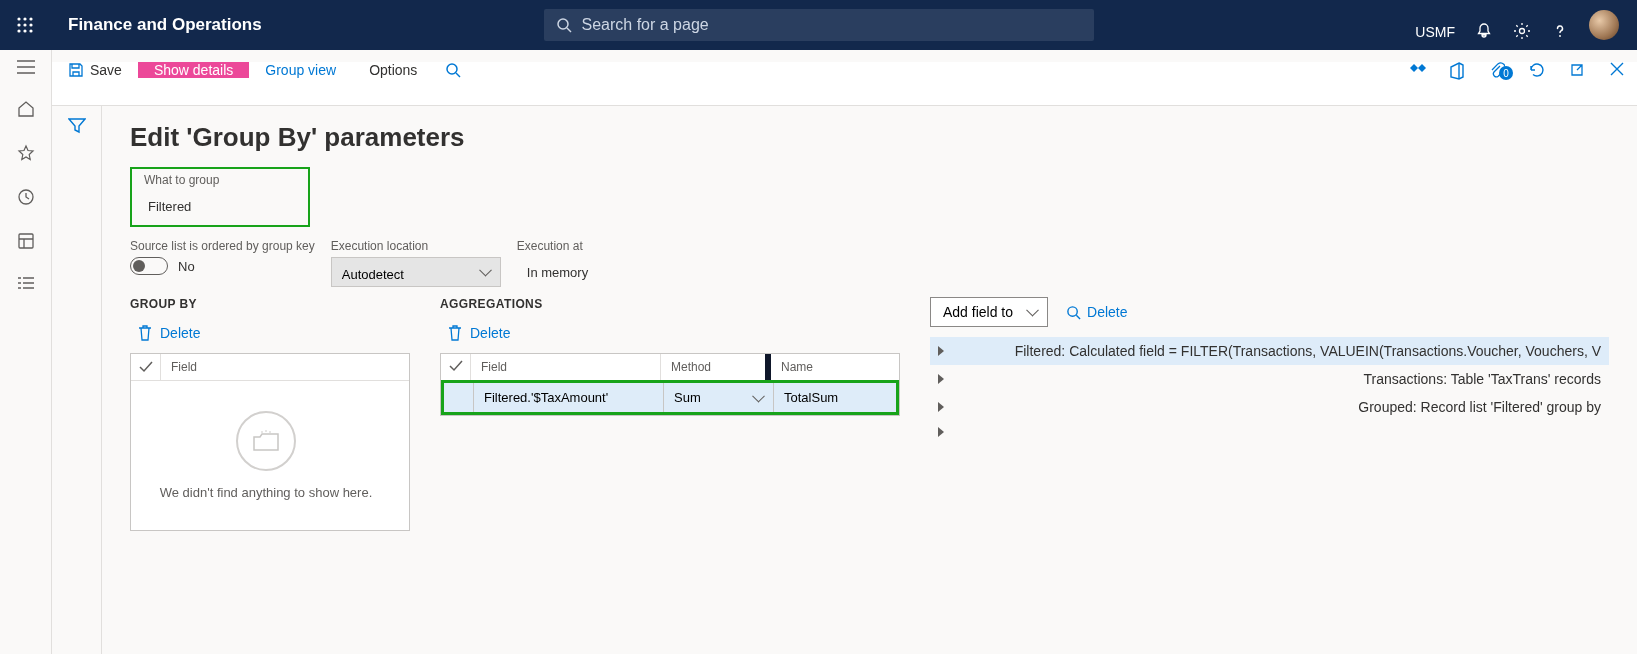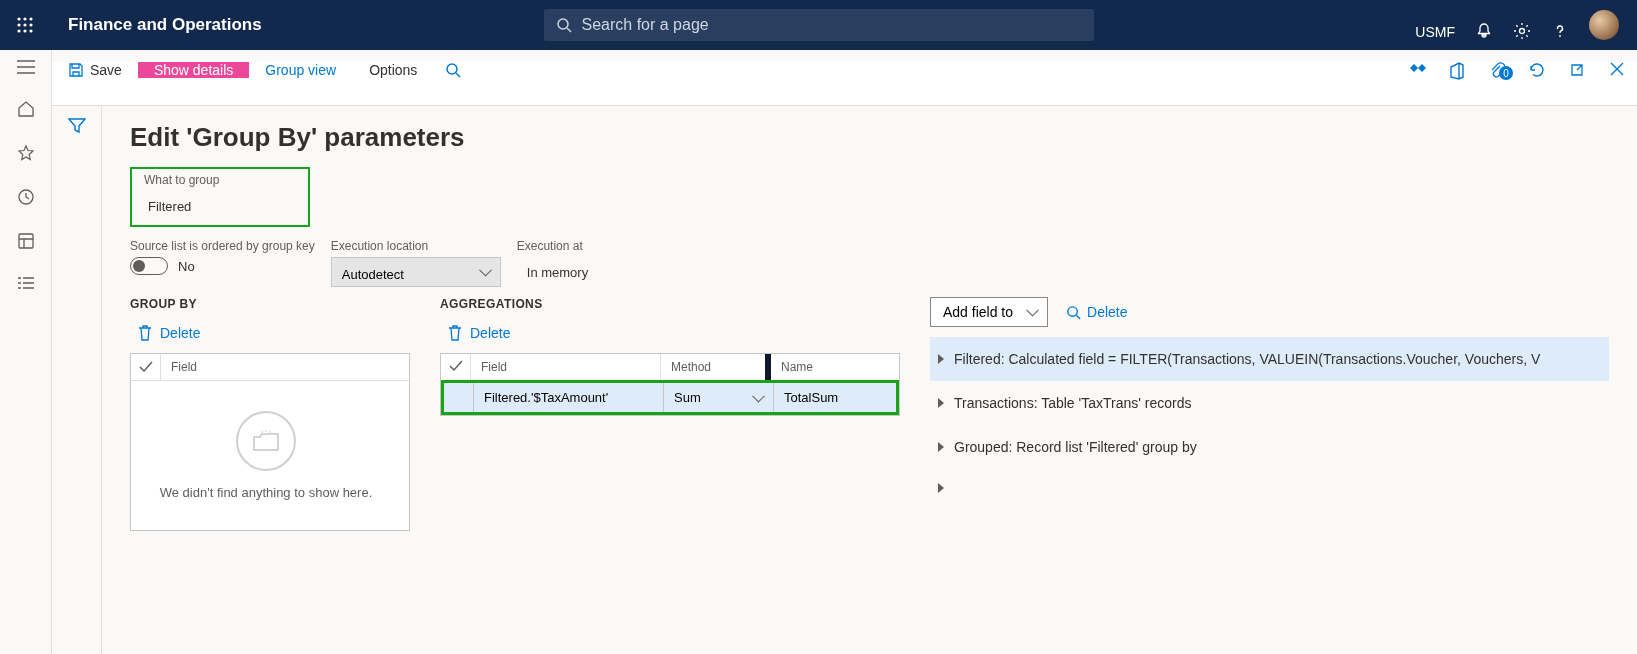--- a/index.html
+++ b/index.html
@@ -74,21 +74,21 @@
 .agg-grid .row .check { width:30px; justify-content:center; }
 .agg-grid { border:1px solid #C8C6C4; background:#fff; }
 .agg-outline { border:3px solid #17A31A; margin-top:-1px; }
 
 .right-panel { flex:1; min-width: 560px; }
 .right-tools { display:flex; align-items:center; gap:18px; margin-bottom:10px; }
 .addfield { border:1px solid #8A8886; background:#fff; padding:6px 12px; font-size:14px; cursor:pointer; display:flex; align-items:center; gap:8px;}
 .srch-link { color:#0078D4; display:flex; align-items:center; gap:6px; font-size:14px; cursor:pointer; }
 
 .ds-list { display:flex; flex-direction:column; }
-.ds-item { display:flex; align-items:center; gap:10px; padding:14px 8px; font-size:14px; color:#323130; cursor:pointer; }
+.ds-item { display:flex; align-items:center; gap:10px; padding:6px 8px; font-size:14px; color:#323130; cursor:pointer;justify-content:space-between; }
 .ds-item.sel { background:#DEECF9; }
 .ds-item .tri { width:0; height:0; border-top:5px solid transparent; border-bottom:5px solid transparent; border-left:6px solid #605E5C; }
 
 svg { flex-shrink:0; }
 .checkmark { stroke:#605E5C; stroke-width:1.5; fill:none; }
 </style>
 </head>
 <body>
 
 <div class="topbar">

